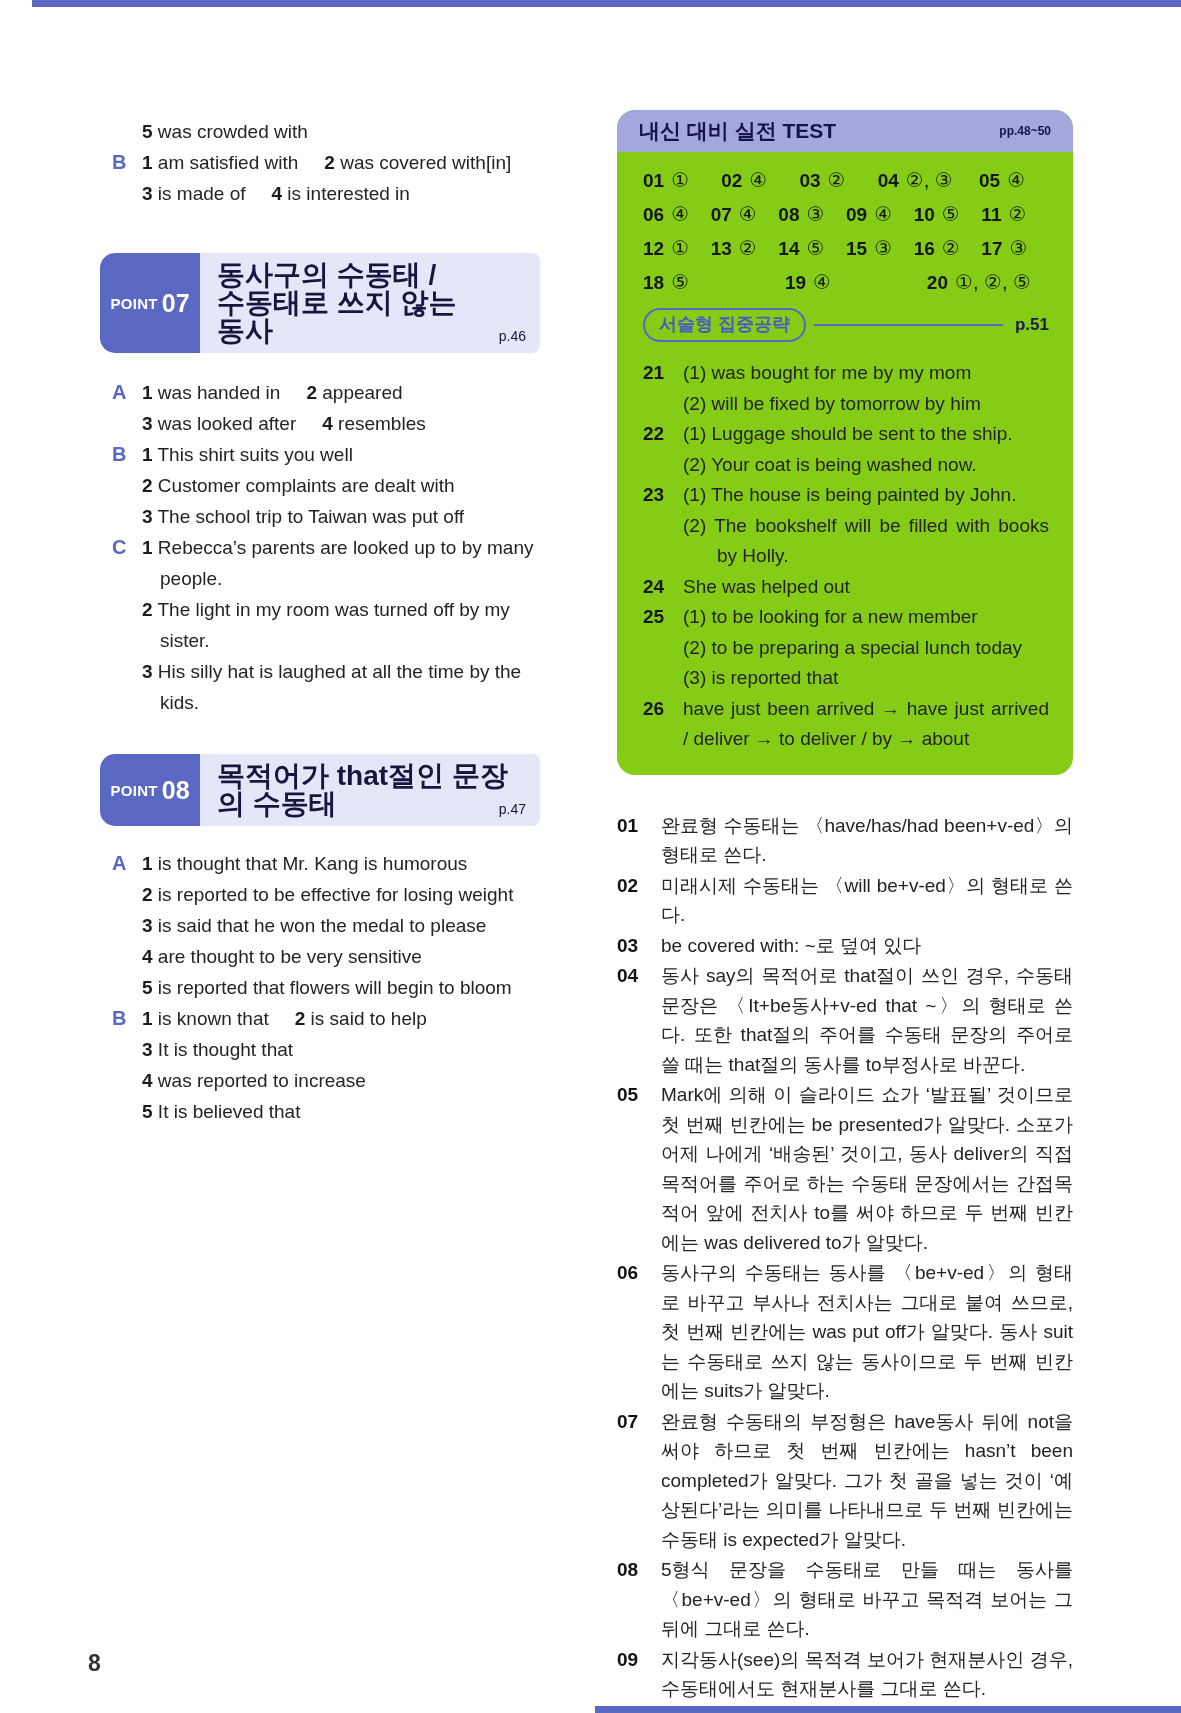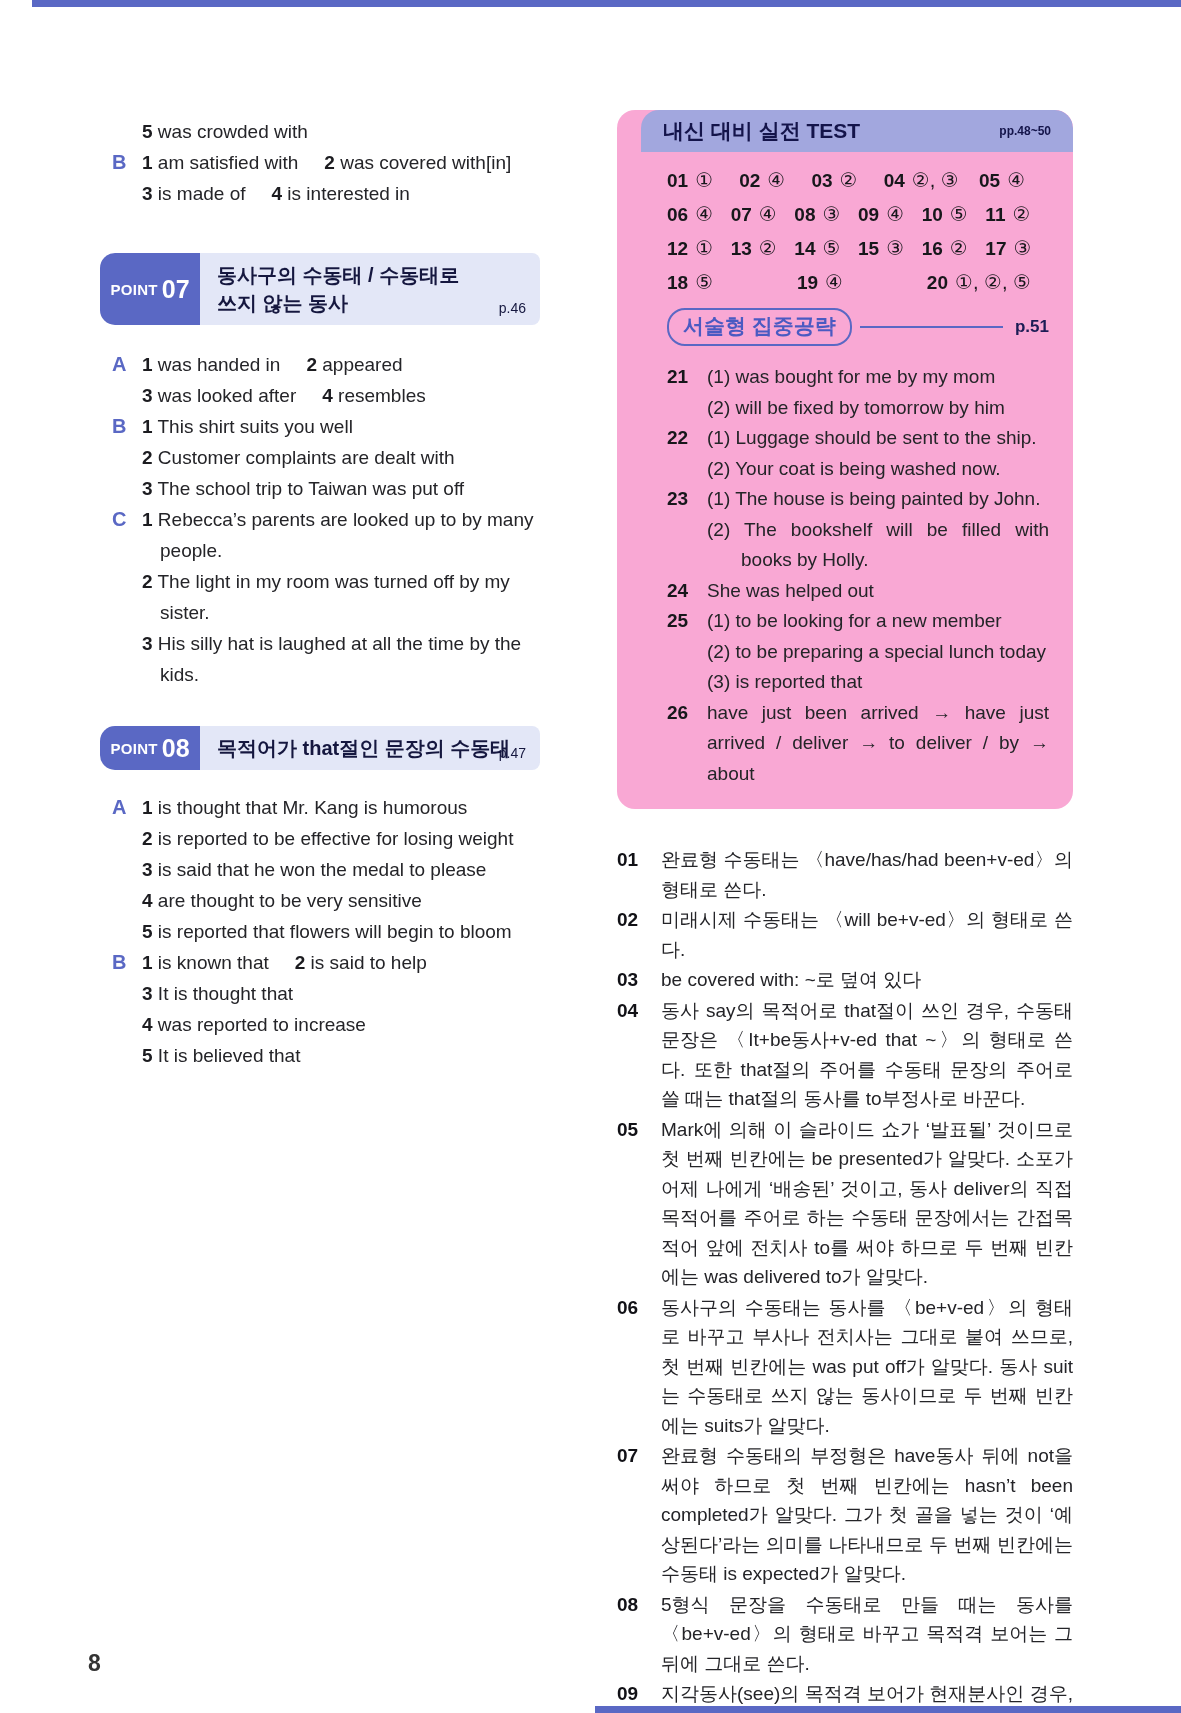--- a/index.html
+++ b/index.html
@@ -22,46 +22,46 @@
 
   .point-header{display:flex;align-items:stretch;position:relative;}
   .point-header.h07{margin-top:44px;margin-bottom:24px;}
   .point-header.h08{margin-top:36px;margin-bottom:22px;}
   .point-badge{flex:none;width:100px;background:#5a68c4;border-radius:15px 0 0 15px;
     color:#fff;display:flex;align-items:center;justify-content:center;gap:4px;}
   .pb-label{font-size:15px;font-weight:bold;letter-spacing:.3px;}
   .pb-num{font-size:25px;font-weight:bold;}
   .point-strip{flex:1;background:#e3e7f7;border-radius:0 8px 8px 0;position:relative;
     padding:8px 14px 8px 17px;}
-  .point-title{font-weight:bold;color:#15173f;font-size:20px;line-height:28px;}
+  .point-title{font-weight:bold;color:#15173f;font-size:28px;line-height:28px;}
   .h07 .point-title{max-width:255px;}
   .h08 .point-strip{display:flex;align-items:center;}
   .point-page{position:absolute;right:14px;bottom:9px;font-size:14px;color:#15173f;}
 
   .page-num{position:absolute;left:88px;bottom:36px;font-size:23px;font-weight:bold;color:#333;}
 
   
   .right-col{position:absolute;left:617px;top:110px;width:456px;}
-  .test-box{background:#f9a8d4;border-radius:18px;overflow:hidden;padding-left:24px;}
+  .test-box{background:#84cc16;border-radius:18px;overflow:hidden;}
   .test-header{background:#a2a7de;display:flex;justify-content:space-between;align-items:center;
     padding:7px 22px;border-radius:18px 18px 0 0;}
   .test-title{color:#14144a;font-size:21px;}
   .tt-reg{font-weight:bold;}
   .tt-bold{font-weight:bold;}
   .test-pages{color:#14144a;font-size:12px;font-weight:bold;}
   .test-body{padding:16px 24px 20px 26px;}
   .test-row{display:flex;margin-bottom:10px;font-size:19px;justify-content:space-between;}
   .test-entry{width:70px;white-space:nowrap;}
   .test-entry.wide{width:auto;margin-right:18px;}
   .test-entry b{font-weight:bold;color:#17171b;}
   .test-entry .circ{margin-left:7px;font-size:20px;color:#17171b;}
 
   .subjective-row{display:flex;align-items:center;margin:14px 0 16px;}
   .subj-pill{flex:none;border:2.5px solid #5a68c4;color:#4a5ac2;border-radius:18px;
-    padding:2px 14px 4px;font-weight:bold;font-size:21px;white-space:nowrap;}
+    padding:2px 14px 4px;font-weight:bold;font-size:18px;white-space:nowrap;}
   .subj-rule{flex:1;height:0;border-top:2.5px solid #5a68c4;margin:0 12px 0 8px;}
   .subj-page{flex:none;font-size:17px;font-weight:bold;color:#1c1c55;}
 
   .subj-item{display:flex;font-size:19px;line-height:30.5px;}
   .subj-num{flex:none;width:40px;font-weight:bold;color:#17171b;}
   .subj-lines{flex:1;}
   .subj-line{padding-left:34px;text-indent:-34px;text-align:justify;}
   .subj-line.simple{padding-left:0;text-indent:0;}
 
   .expl-list{margin-top:36px;}

